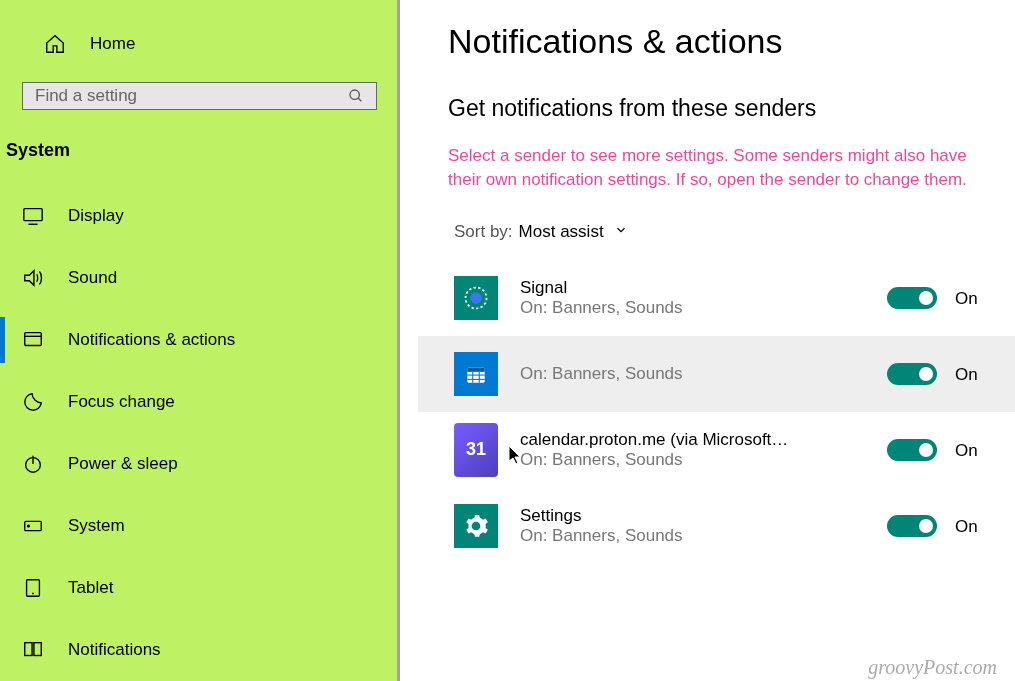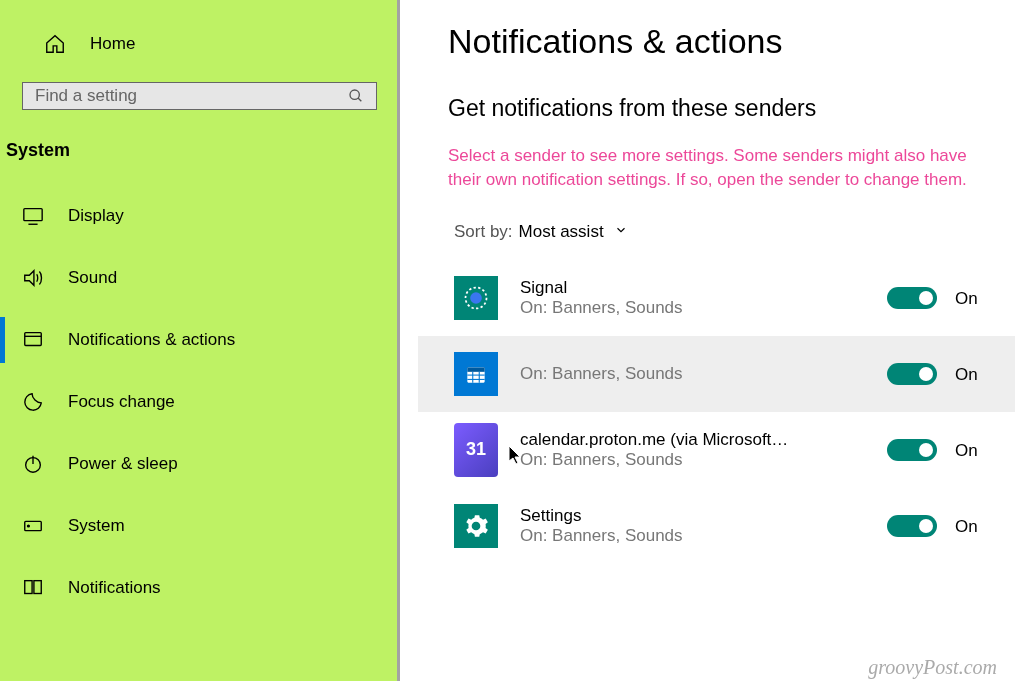--- a/index.html
+++ b/index.html
@@ -123,20 +123,29 @@
             <svg width="22" height="22" viewBox="0 0 24 24" fill="none" stroke="#000" stroke-width="1.5">
               <rect x="3" y="7" width="18" height="10" rx="1"></rect>
               <circle cx="7" cy="12" r="1" fill="#000"></circle>
             </svg>
           </span>
         <span class="label">System</span>
       </div>
       <div class="nav-item">
         <span class="icon">
             <svg width="22" height="22" viewBox="0 0 24 24" fill="none" stroke="#000" stroke-width="1.5">
+              <rect x="5" y="3" width="14" height="18" rx="1"></rect>
+              <line x1="11" y1="18" x2="13" y2="18"></line>
+            </svg>
+          </span>
+        <span class="label">Tablet</span>
+      </div>
+      <div class="nav-item">
+        <span class="icon">
+            <svg width="22" height="22" viewBox="0 0 24 24" fill="none" stroke="#000" stroke-width="1.5">
               <rect x="3" y="4" width="8" height="14"></rect>
               <rect x="13" y="4" width="8" height="14"></rect>
             </svg>
           </span>
         <span class="label">Notifications</span>
       </div>
     </div>
   </div>
 
   <div class="content">

